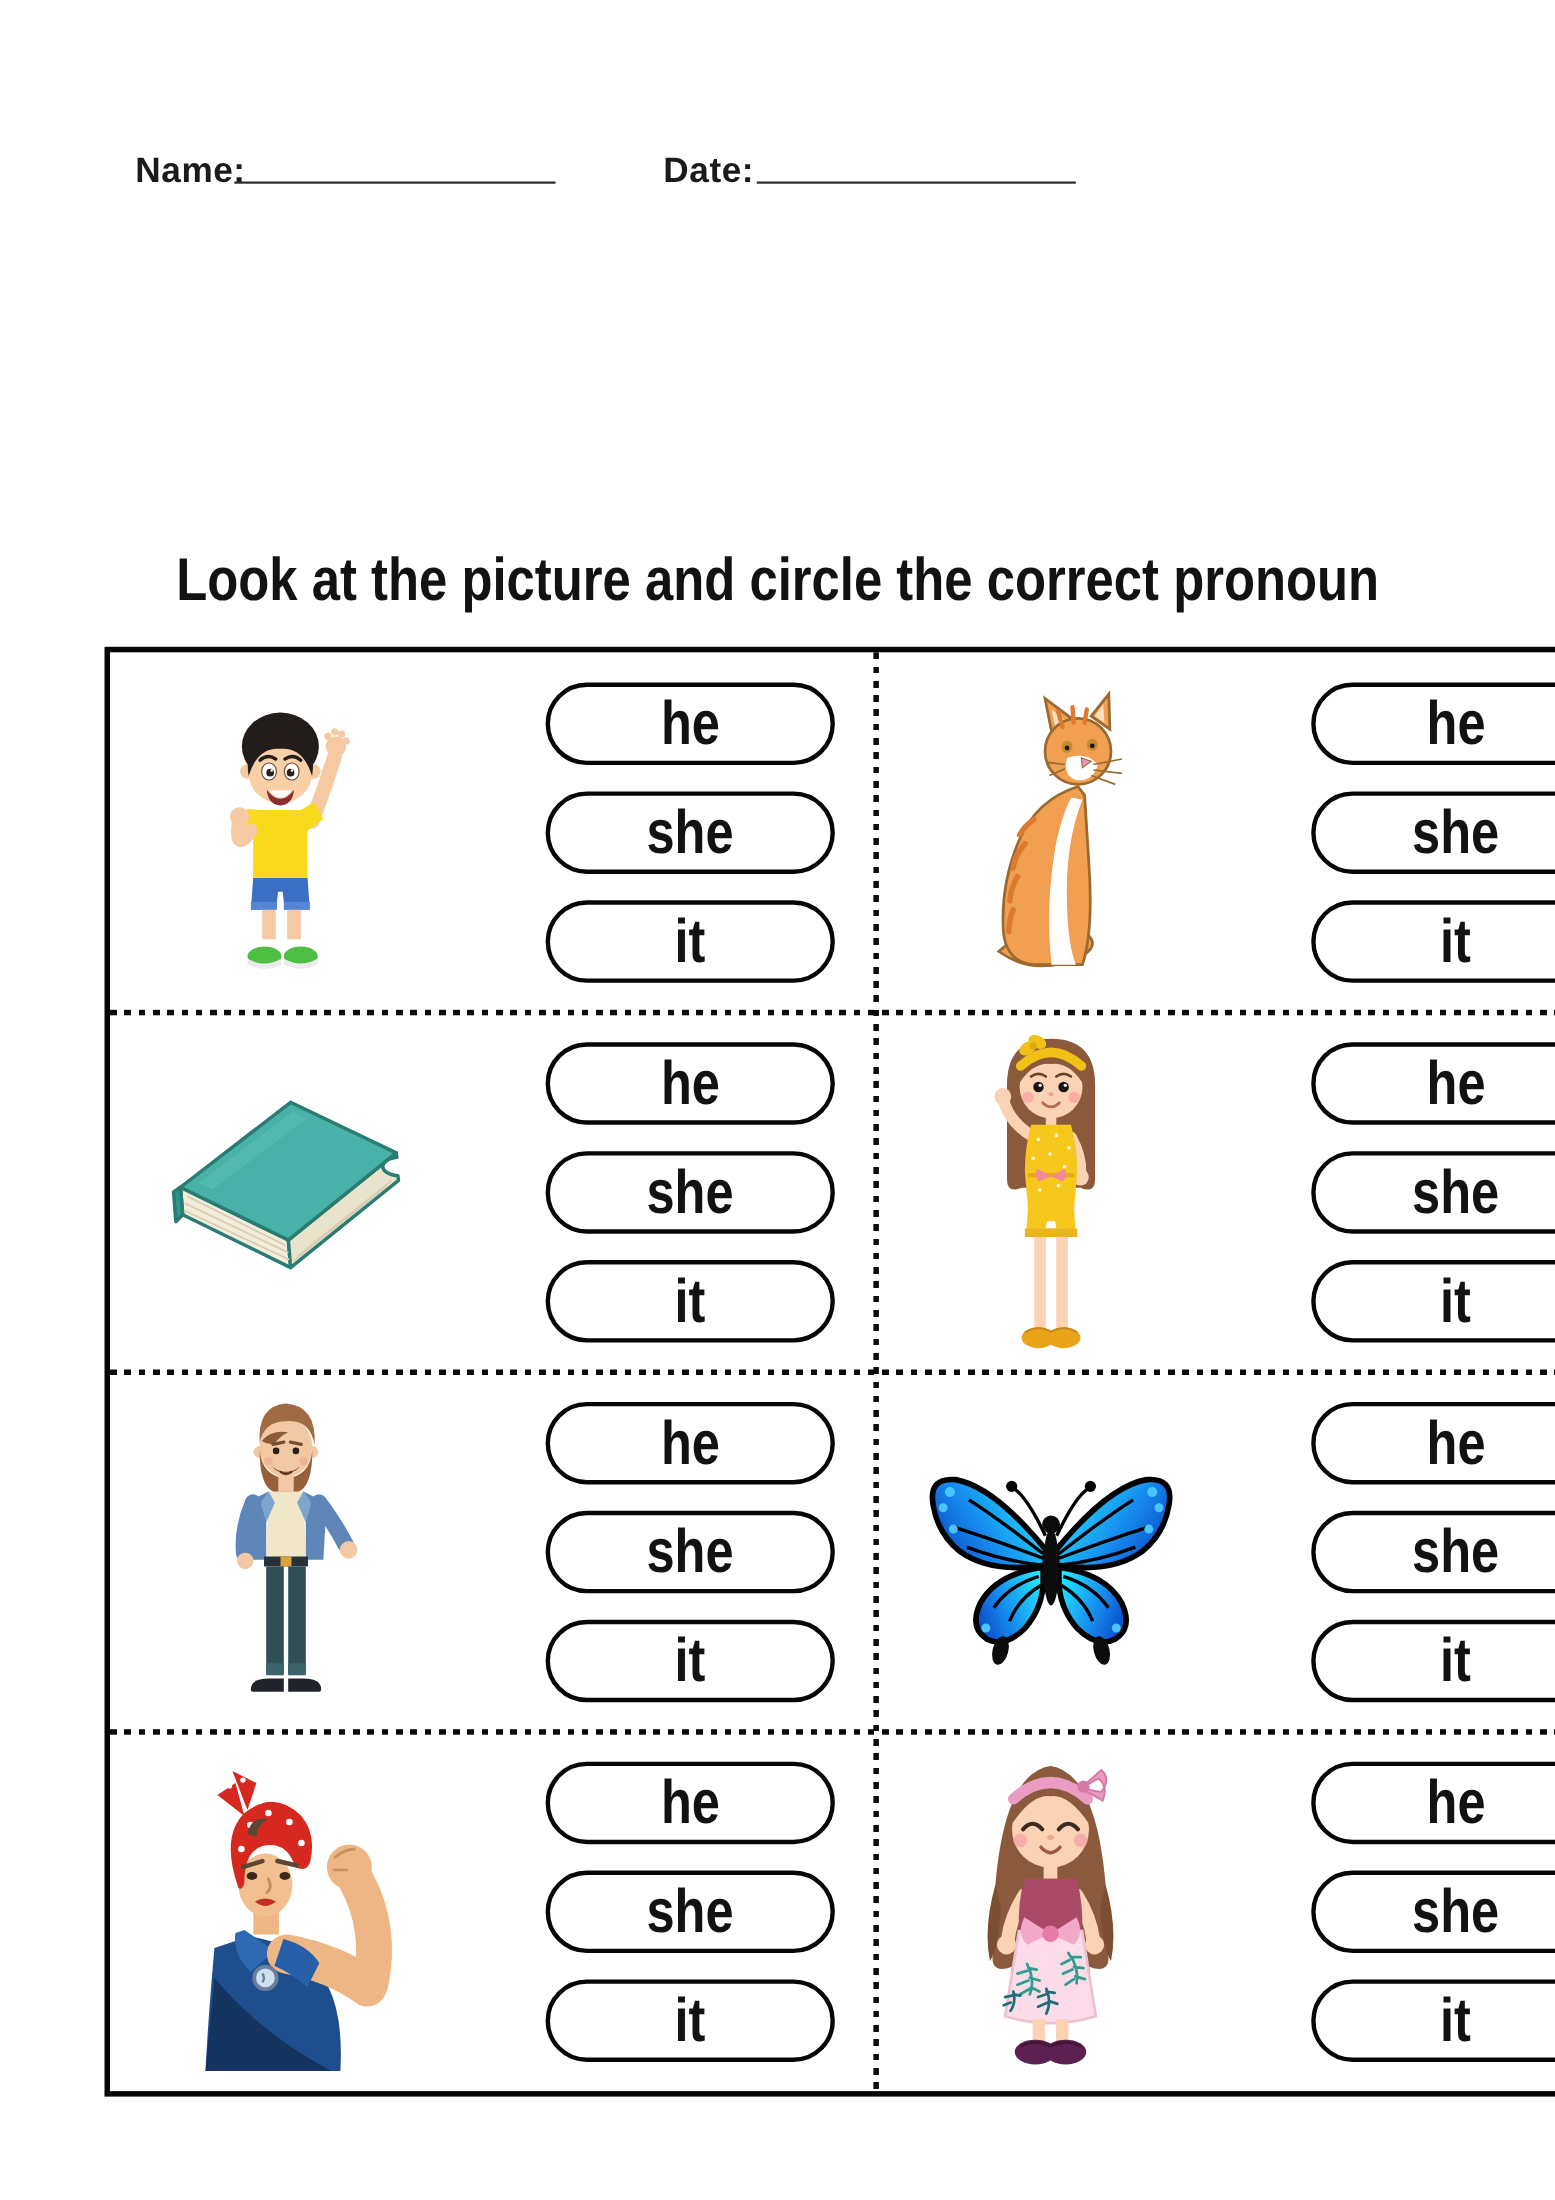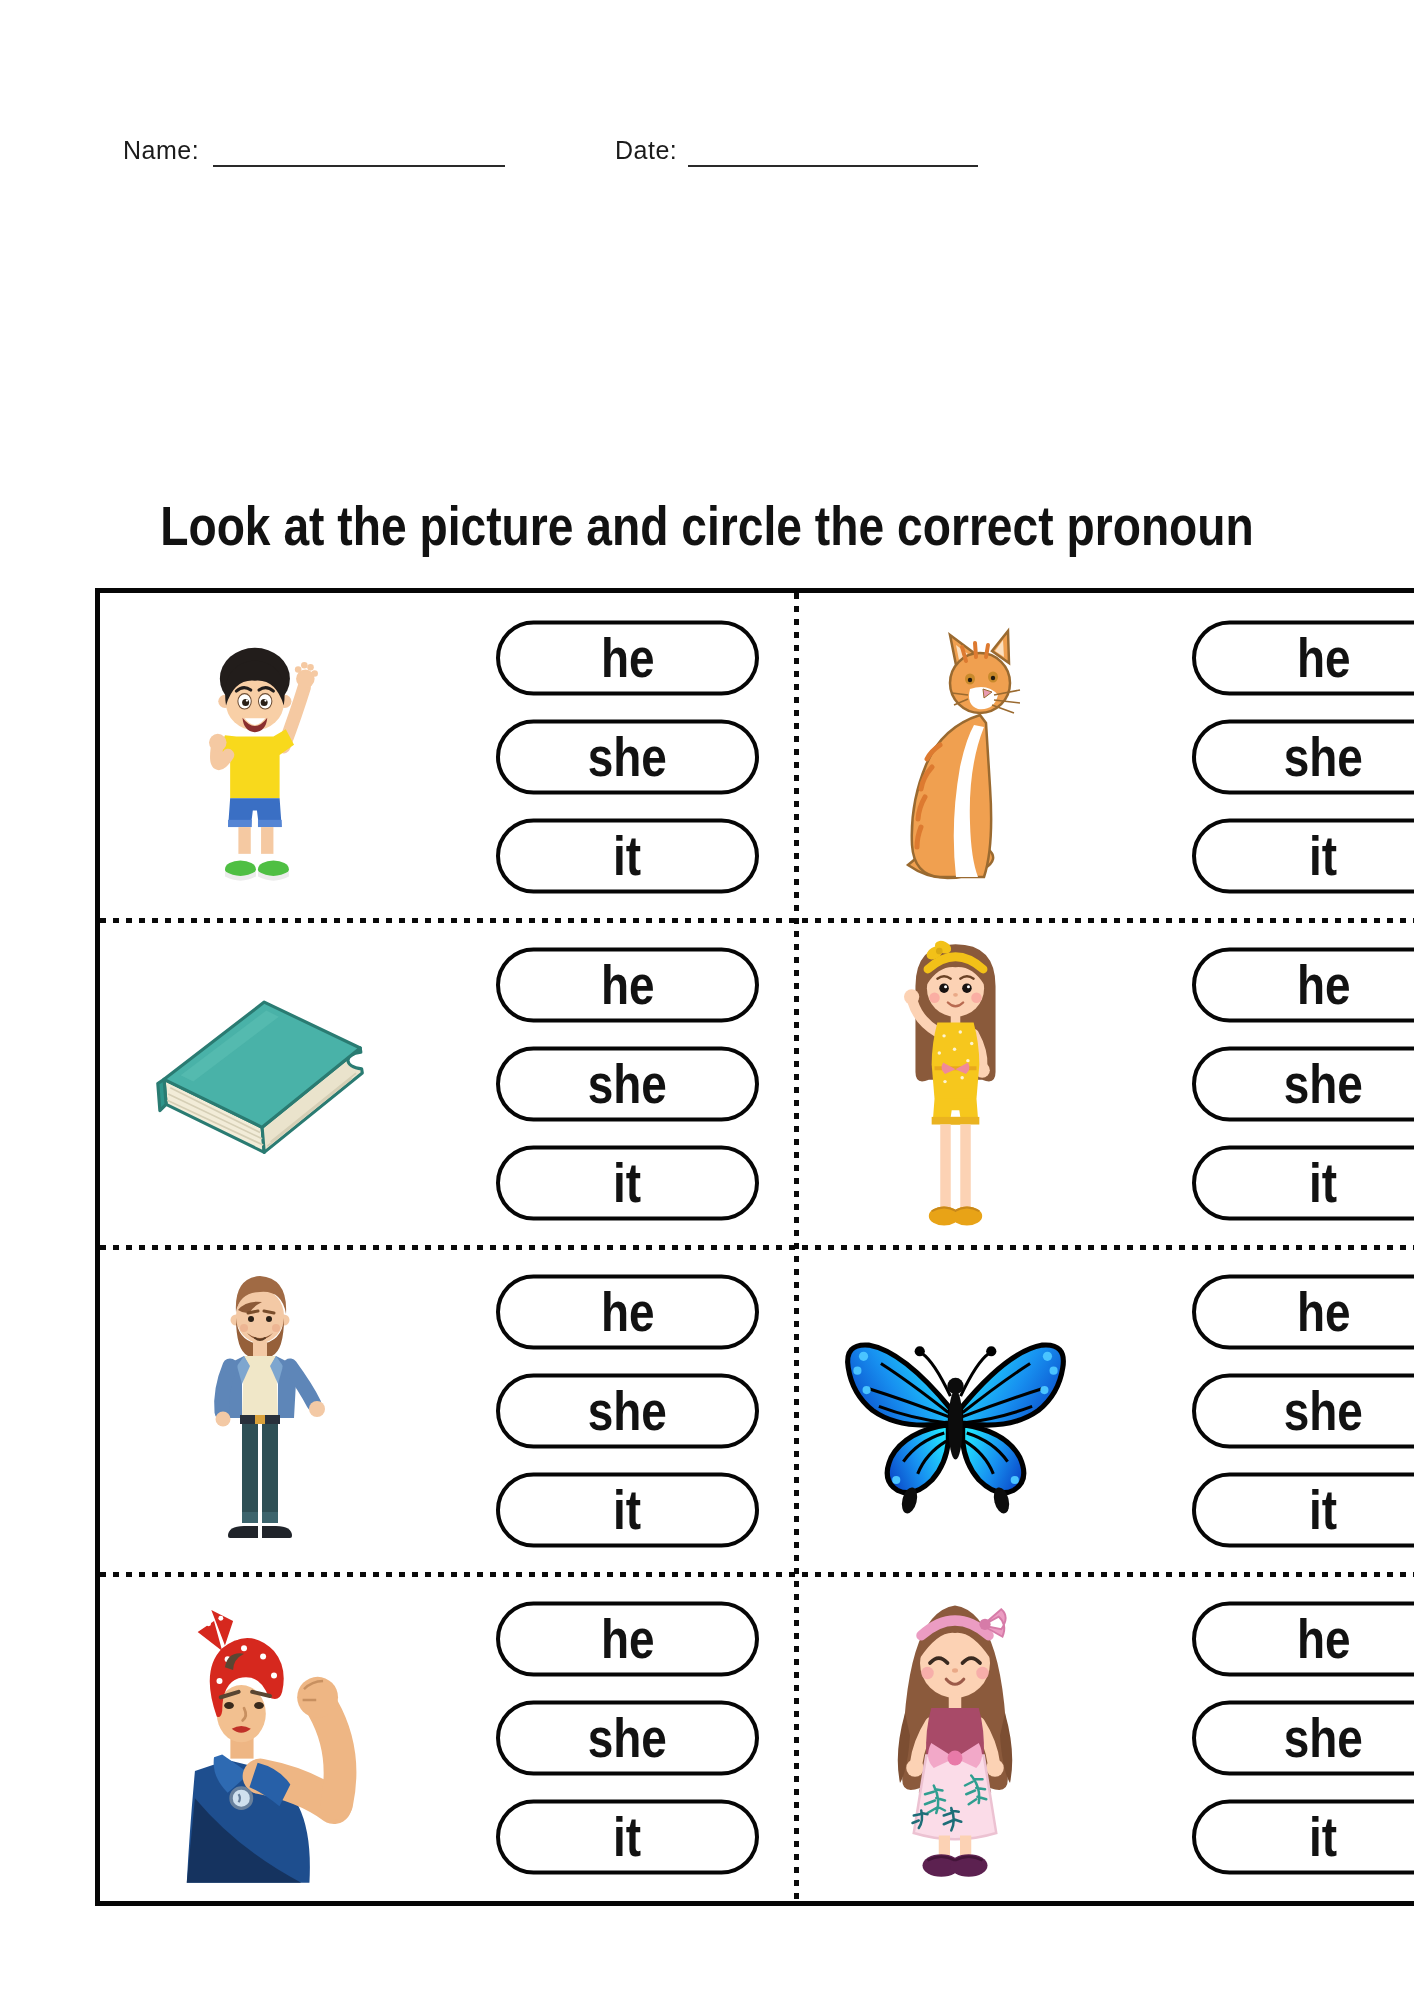--- a/index.html
+++ b/index.html
@@ -4,24 +4,24 @@
 <style>
   * { margin:0; padding:0; box-sizing:border-box; }
   html,body { background:#ffffff; }
   .sheet {
     position:relative; width:1414px; height:2000px; margin:0 auto;
     background:#ffffff; overflow:hidden;
     font-family:"Liberation Sans","DejaVu Sans",sans-serif; color:#141414;
   }
   
   .field-label {
-    position:absolute; font-size:25px; font-weight:400; color:#1b1b1b; letter-spacing:.5px;
+    position:absolute; font-size:32px; font-weight:700; color:#1b1b1b; letter-spacing:.5px;
   }
   .name-label { left:123px; top:136px; }
-  .date-label { left:603px; top:136px;margin-left:12px; }
+  .date-label { left:603px; top:136px; }
   .write-line { position:absolute; top:140px; height:27px; border-bottom:2.5px solid #2a2a2a; }
   .name-line { left:213px; width:292px; }
   .date-line { left:688px; width:290px; }
   
   .title-box {
     position:absolute; left:398px; top:258px; width:416px; height:198px;
     background:#fce7e4; border-radius:58px;
     display:flex; align-items:center; justify-content:center;
   }
   .title-text {

